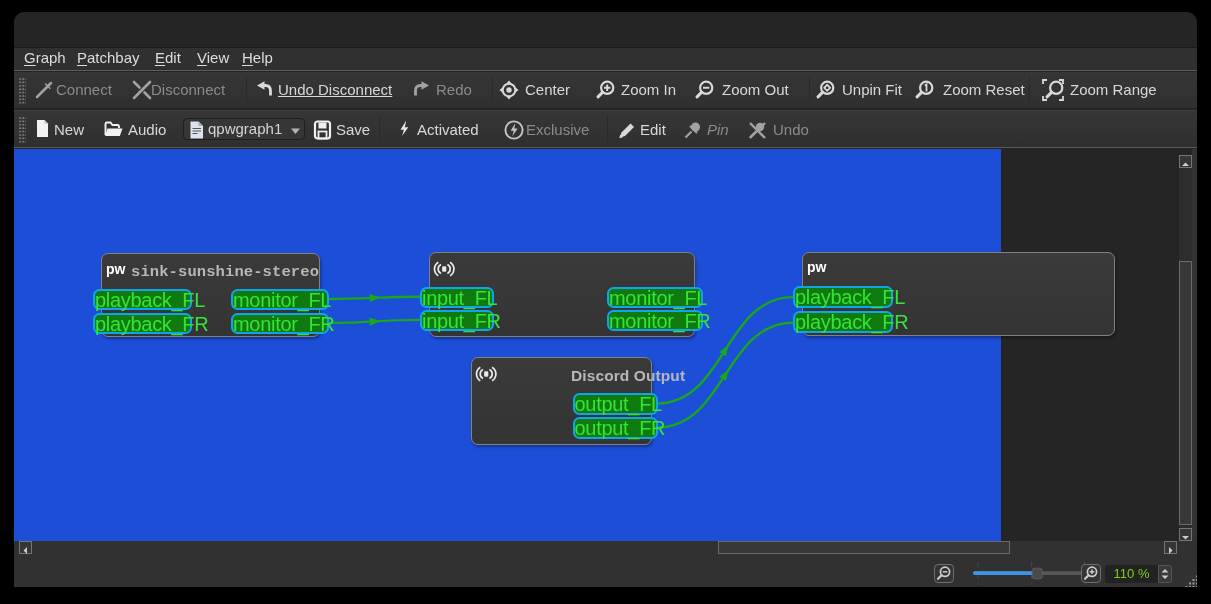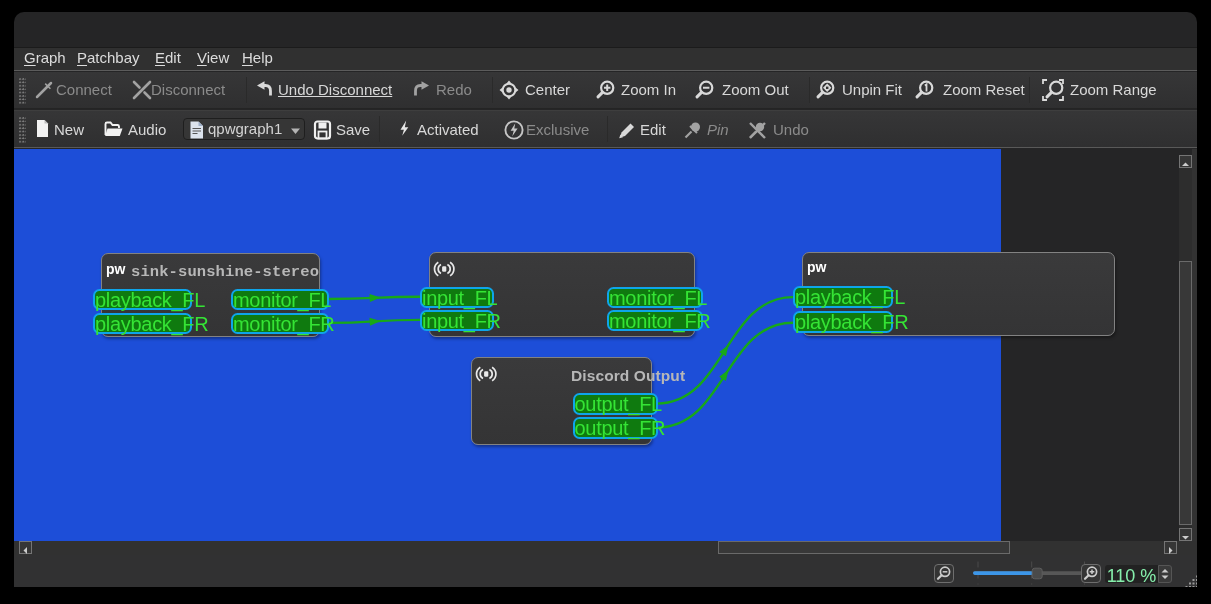--- a/index.html
+++ b/index.html
@@ -264,21 +264,21 @@
         <rect x="15" y="11.3" width="118" height="3.6" rx="1.8" fill="#575757"></rect>
         <rect x="15" y="11.3" width="60" height="3.6" rx="1.8" fill="#3c96e8"></rect>
         <rect x="74.2" y="8.2" width="10" height="10.6" rx="2.5" fill="#4a4a4a" stroke="#5e5e5e"></rect>
       </svg>
     <div class="zbtn" style="left:1067px;"><svg width="18" height="17" id="i-szoomin">
           <circle cx="10" cy="6.8" r="4.6" fill="none" stroke="#ccc" stroke-width="1.7"></circle>
           <line x1="6.6" y1="10.2" x2="3" y2="13.8" stroke="#ccc" stroke-width="2.2" stroke-linecap="round"></line>
           <path d="M7.7 6.8 L12.3 6.8 M10 4.5 L10 9.1" stroke="#ccc" stroke-width="1.5"></path>
         </svg></div>
     <div class="abs" style="left:1091px;top:9.5px;width:53px;height:18px;background:#222;border-radius:3px 0 0 3px;">
-      <span class="abs" style="left:0;width:100%;text-align:center;top:1.5px;font-size:18px;color:#86efac;">110 %</span>
+      <span class="abs" style="left:0;width:100%;text-align:center;top:1.5px;font-size:13px;color:#84cc16;">110 %</span>
     </div>
     <div class="abs" style="left:1144px;top:9.5px;width:14px;height:18px;background:#3a3a3a;border:1px solid #555;border-radius:0 3px 3px 0;">
       <svg width="12" height="16">
           <path d="M2.5 6.5 L6 3 L9.5 6.5 Z" fill="#ccc"></path>
           <path d="M2.5 9.5 L6 13 L9.5 9.5 Z" fill="#ccc"></path>
         </svg>
     </div>
     <svg class="abs" style="left:1171px;top:19.5px;" width="14" height="14" id="grip">
         <g fill="#999">
           <rect x="11.0" y="0.5" width="2" height="2"></rect>

